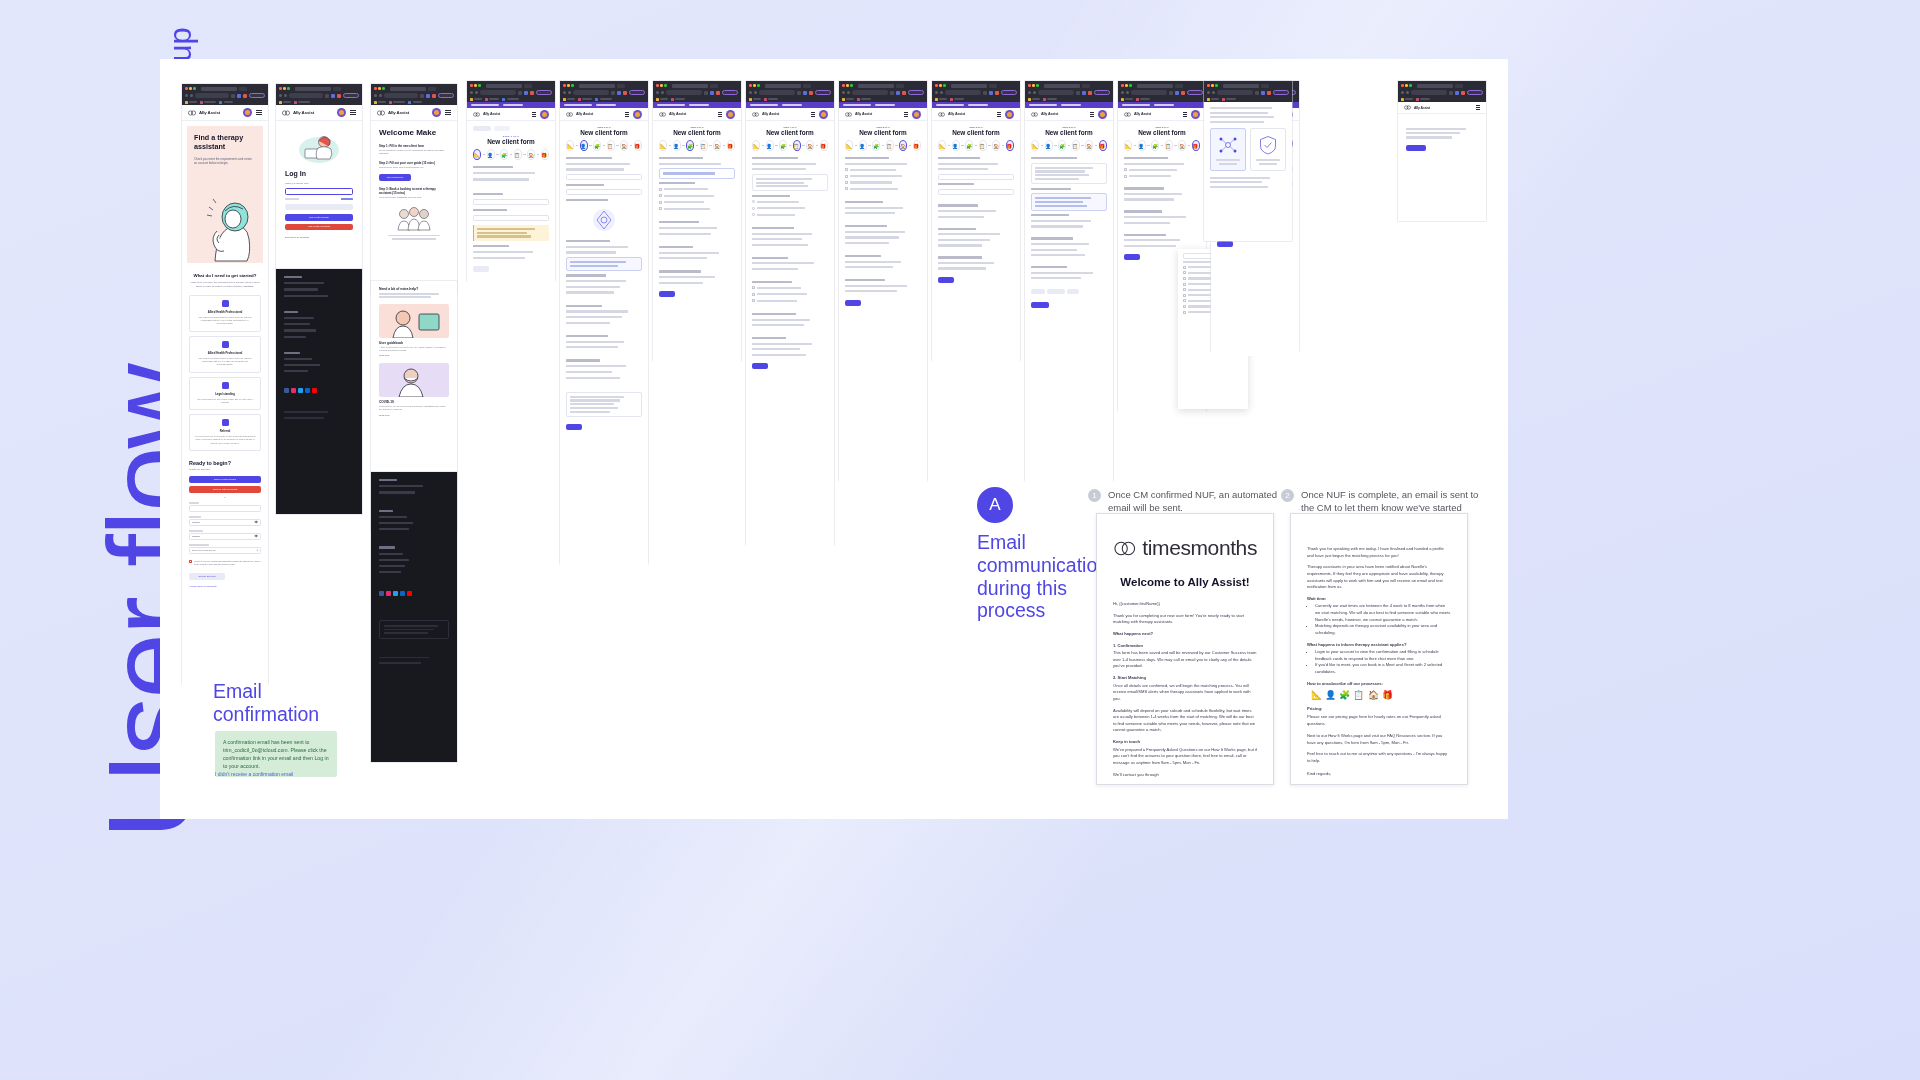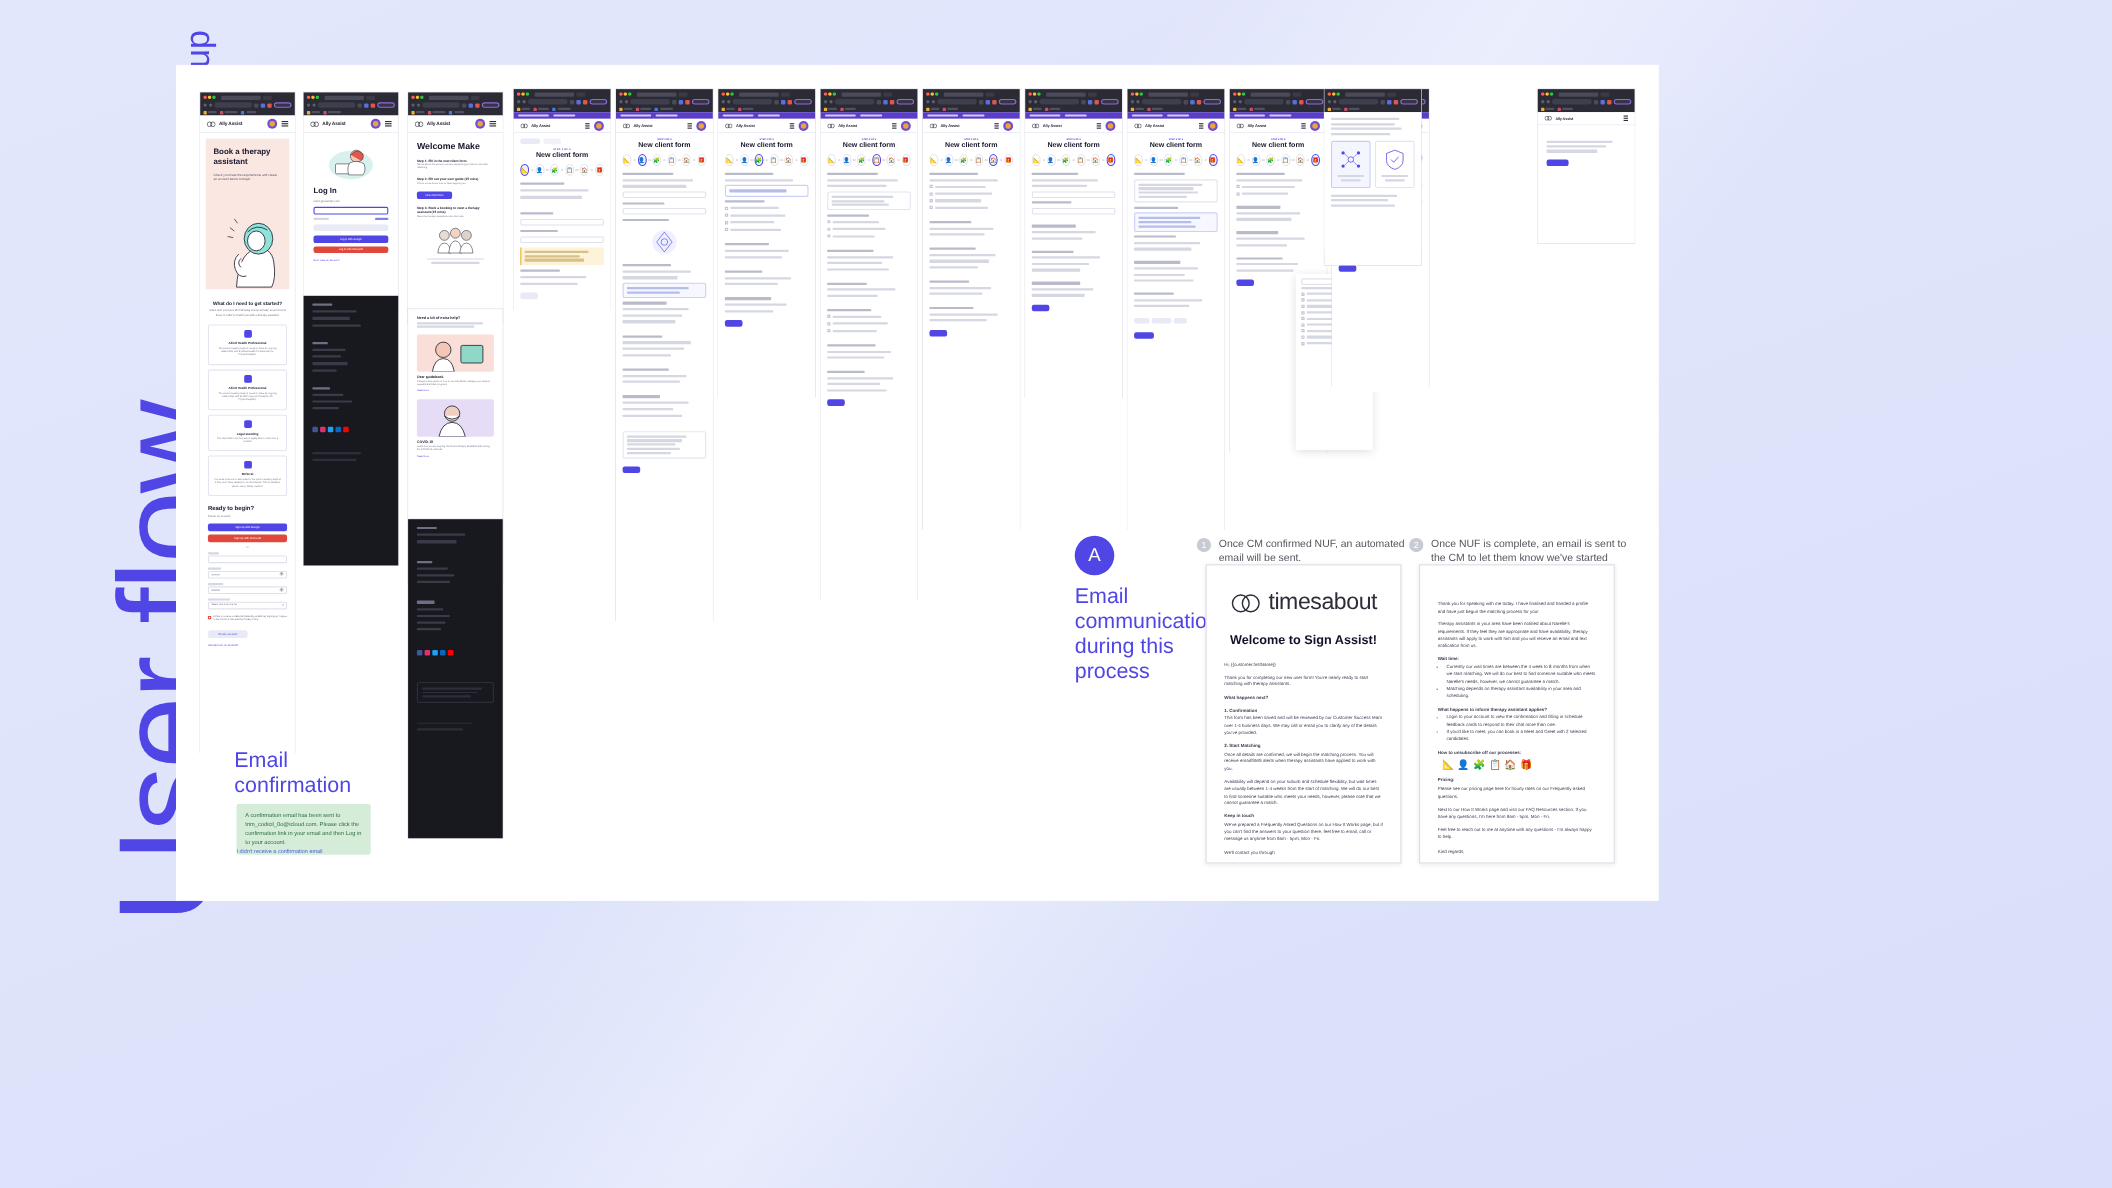--- a/index.html
+++ b/index.html
@@ -201,21 +201,21 @@
           <span class="burger">
             <s></s>
             <s></s>
             <s></s>
           </span>
         </div>
     </div>
     <div class="screen" style="height:564px">
 
       <div style="background:#fbe7e2; margin:5px 5px 0 5px; padding:8px 7px 0 7px; height:137px; position:relative; overflow:hidden">
-        <div class="h1" style="font-size:7.2px; line-height:1.22; margin-bottom:5px">Book a therapy assistant</div>
+        <div class="h1" style="font-size:7.2px; line-height:1.22; margin-bottom:5px">Find a therapy assistant</div>
         <div style="font-size:2.9px; color:#5b5b6e; line-height:1.5; width:58px">Check you meet the requirements and create an account below to begin.</div>
 
         <svg width="74" height="76" viewBox="0 0 74 76" style="position:absolute;left:8px;bottom:-4px">
           <path d="M20 70 q2-30 16-34 q16-4 18 12 q2 14-2 22z" fill="#fff" stroke="#2b2b3a" stroke-width="0.8"></path>
           <ellipse cx="40" cy="26" rx="13" ry="14" fill="#8fe3d8" stroke="#2b2b3a" stroke-width="0.8"></ellipse>
           <ellipse cx="38" cy="28" rx="8" ry="9" fill="#fff" stroke="#2b2b3a" stroke-width="0.8"></ellipse>
           <path d="M30 20 q8-8 18-2" stroke="#2b2b3a" fill="none" stroke-width="0.8"></path>
           <path d="M22 40 q-6 6-3 14 q3 8 10 6" fill="#fff" stroke="#2b2b3a" stroke-width="0.8"></path>
           <path d="M24 44 q-4 4 0 8" stroke="#2b2b3a" fill="none" stroke-width="0.8"></path>
           <g stroke="#2b2b3a" stroke-width="0.7">
@@ -1745,23 +1745,23 @@
   <span class="n">2</span>
   <span class="t">Once NUF is complete, an email is sent to the CM to let them know we've started matching</span>
 </div>
 
 <div class="doc" style="left:1096px; top:513px; width:178px; height:272px;">
   <div class="doclogo">
     <svg width="30" height="21" viewBox="0 0 30 21">
       <circle cx="10" cy="10.5" r="7.6" fill="none" stroke="#2d2d3a" stroke-width="1.3"></circle>
       <circle cx="19" cy="10.5" r="7.6" fill="none" stroke="#2d2d3a" stroke-width="1.3"></circle>
     </svg>
-    <span class="wm"><b>times</b><b style="font-weight:300">about</b></span>
-  </div>
-  <h3>Welcome to Sign Assist!</h3>
+    <span class="wm"><b>times</b><b style="font-weight:300">months</b></span>
+  </div>
+  <h3>Welcome to Ally Assist!</h3>
   <p>Hi, {{customer.firstName}}</p>
   <p>Thank you for completing our new user form! You're nearly ready to start matching with therapy assistants.</p>
   <p style="font-weight:700">What happens next?</p>
   <p style="font-weight:700;margin-bottom:1px">1. Confirmation</p>
   <p>This form has been saved and will be reviewed by our Customer Success team over 1-4 business days. We may call or email you to clarify any of the details you've provided.</p>
   <p style="font-weight:700;margin-bottom:1px">2. Start Matching</p>
   <p>Once all details are confirmed, we will begin the matching process. You will receive email/SMS alerts when therapy assistants have applied to work with you.</p>
   <p>Availability will depend on your suburb and schedule flexibility, but wait times are usually between 1-4 weeks from the start of matching. We will do our best to find someone suitable who meets your needs, however, please note that we cannot guarantee a match.</p>
   <p style="font-weight:700;margin-bottom:1px">Keep in touch</p>
   <p>We've prepared a Frequently Asked Questions on our How It Works page, but if you can't find the answers to your question there, feel free to email, call or message us anytime from 9am - 5pm, Mon - Fri.</p>

